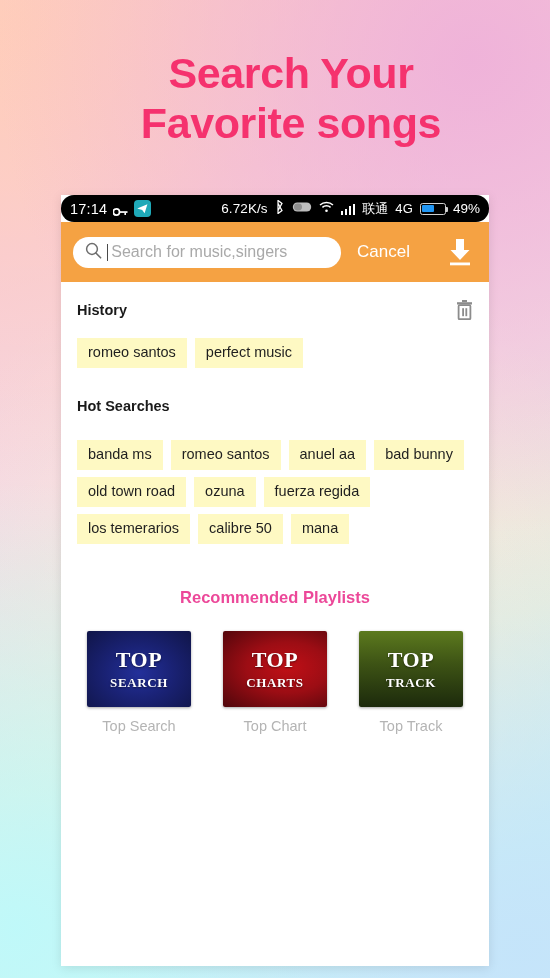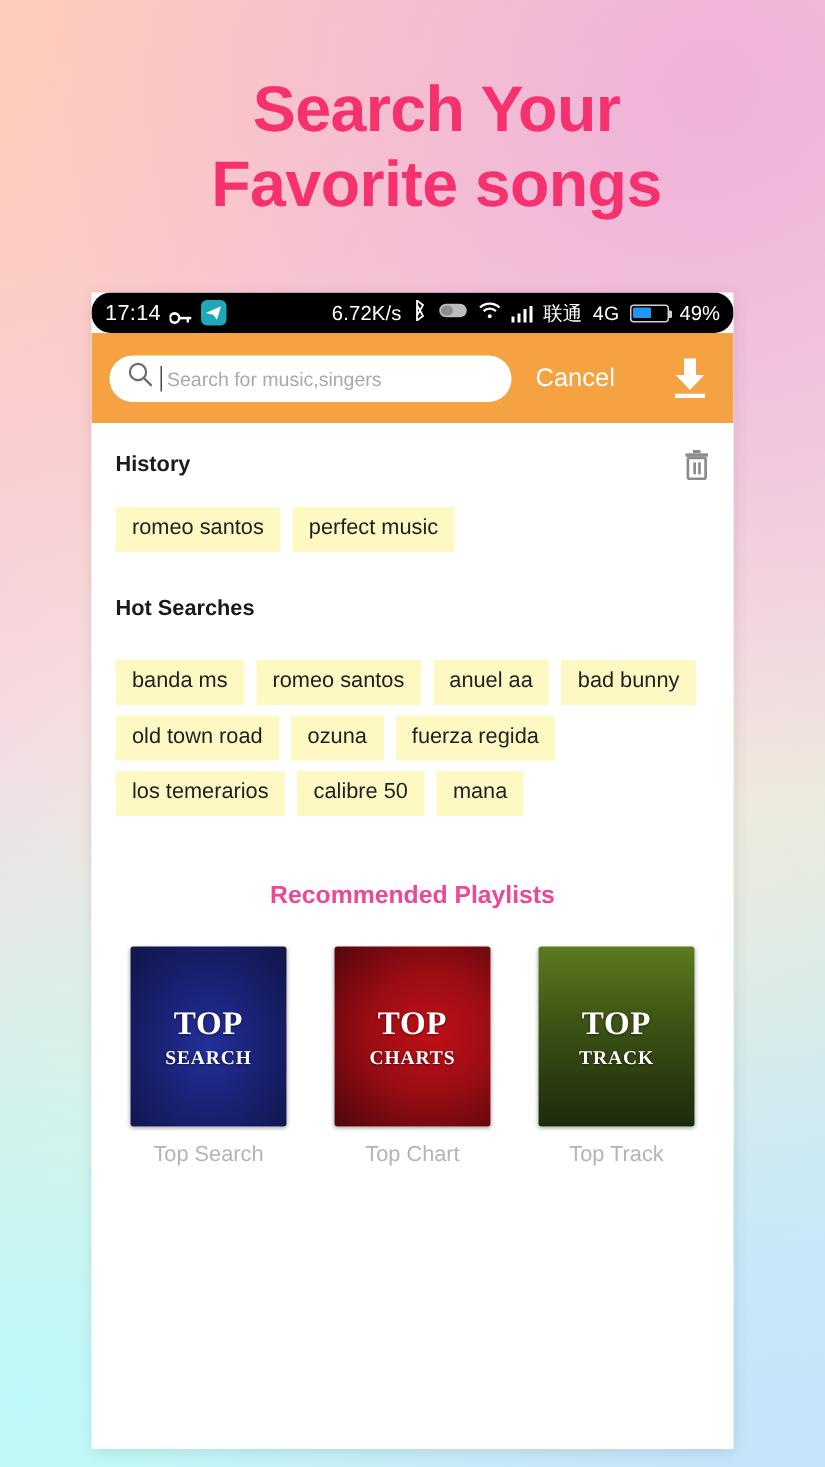--- a/index.html
+++ b/index.html
@@ -132,21 +132,21 @@
     background: #ffffff;
     border-radius: 16px;
     display: flex;
     align-items: center;
     padding: 0 12px;
     box-sizing: border-box;
     max-width: 268px;
   }
   #search-placeholder {
     color: #a9a9a9;
-    font-size: 13px;
+    font-size: 16px;
     margin-left: 3px;
     white-space: nowrap;
   }
   .caret {
     width: 1.3px;
     height: 17px;
     background: #4a4a4a;
     margin-left: 5px;
   }
   #cancel-button {
@@ -204,21 +204,21 @@
   }
   #playlist-row {
     display: flex;
     justify-content: space-between;
     margin-top: 24px;
     padding: 0 10px;
   }
   .playlist-item { width: 104px; }
   .playlist-cover {
     width: 104px;
-    height: 120px;
+    height: 76px;
     border-radius: 2px;
     display: flex;
     flex-direction: column;
     align-items: center;
     justify-content: center;
     font-family: "Liberation Serif", serif;
     color: #ffffff;
     box-shadow: 0 1px 3px rgba(0,0,0,0.35);
   }
   .cover-top {

